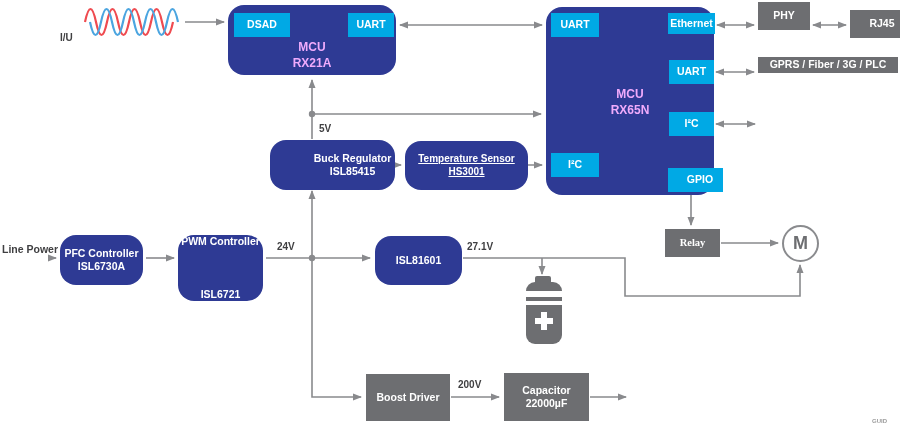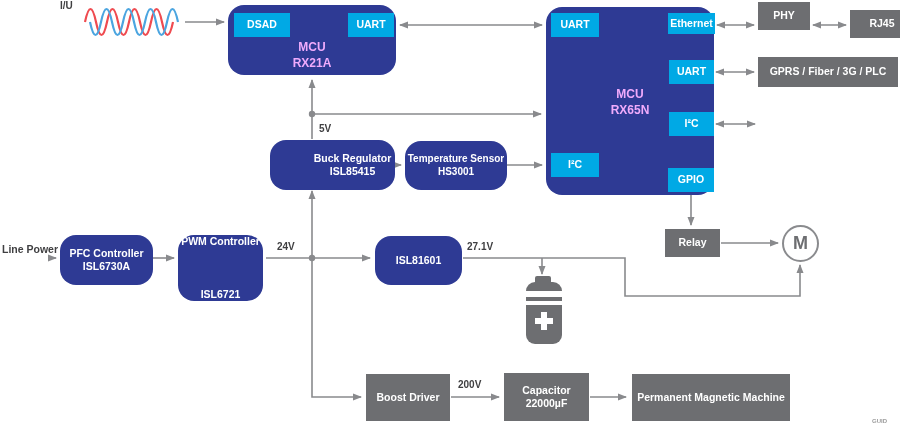--- a/index.html
+++ b/index.html
@@ -105,21 +105,21 @@
     <g>
       <rect x="535" y="276" width="16" height="9" rx="2" fill="#6d6e71"></rect>
       <rect x="526" y="282" width="36" height="62" rx="9" fill="#6d6e71"></rect>
       <rect x="526" y="291" width="36" height="6" fill="#ffffff"></rect>
       <rect x="526" y="301" width="36" height="4" fill="#ffffff"></rect>
       <rect x="541" y="312" width="6" height="18" fill="#ffffff"></rect>
       <rect x="535" y="318" width="18" height="6" fill="#ffffff"></rect>
     </g>
   </svg>
 
-  <div class="lbl" style="left:60px;top:0;">I/U</div>
+  <div class="lbl" style="left:60px;top:32px;">I/U</div>
   <div class="lbl" style="left:2px;top:243px;font-size:10.5px;">Line Power</div>
   <div class="lbl" style="left:319px;top:123px;">5V</div>
   <div class="lbl" style="left:366px;top:149px;">5V</div>
   <div class="lbl" style="left:277px;top:241px;">24V</div>
   <div class="lbl" style="left:467px;top:241px;">27.1V</div>
   <div class="lbl" style="left:458px;top:379px;">200V</div>
   <div class="watermark">GUID</div>
 
   <div class="blk blue" style="left:228px;top:5px;width:168px;height:70px;">
     <div class="port" style="left:6px;top:8px;width:56px;height:24px;">DSAD</div>
@@ -129,70 +129,67 @@
       <span>RX21A</span>
     </div>
   </div>
 
   <div class="blk blue" style="left:546px;top:7px;width:168px;height:188px;">
     <div class="port" style="left:5px;top:6px;width:48px;height:24px;">UART</div>
     <div class="port" style="left:5px;top:146px;width:48px;height:24px;">I²C</div>
     <div class="port" style="left:122px;top:6px;width:47px;height:21px;">Ethernet</div>
     <div class="port" style="left:123px;top:53px;width:45px;height:24px;">UART</div>
     <div class="port" style="left:123px;top:105px;width:45px;height:24px;">I²C</div>
-    <div class="port" style="left:122px;top:161px;width:46px;height:24px;">GPIO</div>
+    <div class="port" style="left:122px;top:161px;width:46px;height:24px;padding-left:9px;">GPIO</div>
     <div class="mcu-title" style="top:80px;">
       <span>MCU</span><br>
       <span>RX65N</span>
     </div>
   </div>
 
   <div class="blk gray f105" style="left:758px;top:2px;width:52px;height:28px;">
     <span>PHY</span>
   </div>
   <div class="blk gray f105" style="left:850px;top:10px;width:64px;height:28px;">
     <span>RJ45</span>
   </div>
-  <div class="blk gray f105" style="left:758px;top:57px;width:140px;height:30px;">
+  <div class="blk gray f105" style="left:758px;top:57px;width:140px;height:16px;">
     <span>GPRS / Fiber / 3G / PLC</span>
   </div>
 
   <div class="blk blue f105" style="left:270px;top:140px;width:85px;height:50px;padding-left:40px;">
     <span>Buck Regulator</span>
     <span>ISL85415</span>
   </div>
-  <div class="blk blue" style="left:405px;top:141px;width:102px;height:49px;font-size:10px;">
+  <div class="blk blue" style="left:405px;top:141px;width:123px;height:49px;font-size:10px;text-decoration:underline;">
     <span>Temperature Sensor</span>
     <span>HS3001</span>
   </div>
 
-  <div class="blk blue f105" style="left:60px;top:235px;width:93px;height:50px;">
+  <div class="blk blue f105" style="left:60px;top:235px;width:83px;height:50px;">
     <span>PFC Controller</span>
     <span>ISL6730A</span>
   </div>
   <div class="blk blue f105" style="left:178px;top:235px;width:85px;height:66px;justify-content:space-between;">
     <span>PWM Controller</span>
     <span>ISL6721</span>
   </div>
   <div class="blk blue f105" style="left:375px;top:236px;width:87px;height:49px;">
     <span>ISL81601</span>
   </div>
 
-  <div class="blk gray f105" style="left:665px;top:229px;width:55px;height:28px;">
+  <div class="blk gray f105" style="left:665px;top:229px;width:55px;height:28px;font-family:Liberation Serif, serif;">
     <span>Relay</span>
   </div>
 
   <div class="motor">
     <span>M</span>
   </div>
 
   <div class="blk gray f105" style="left:366px;top:374px;width:84px;height:47px;">
     <span>Boost Driver</span>
   </div>
   <div class="blk gray f105" style="left:504px;top:373px;width:85px;height:48px;">
     <span>Capacitor</span>
     <span>22000µF</span>
   </div>
-  <div class="blk gray f105" style="left:632px;top:374px;width:158px;height:47px;">
-    <span>Permanent Magnetic Machine</span>
-  </div>
 
 </div>
 
 </body></html>

